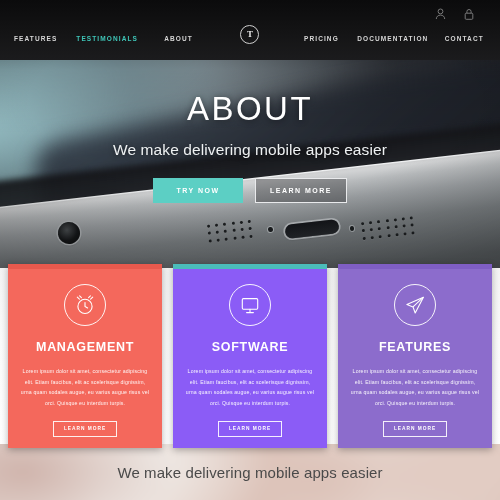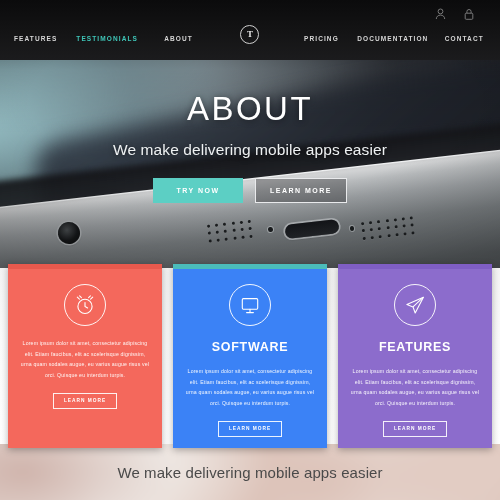--- a/index.html
+++ b/index.html
@@ -333,25 +333,26 @@
 
     <div class="card" id="card-0" style="background: rgb(244, 104, 92);">
       <div class="card-accent" style="background: rgb(232, 89, 77);"></div>
       <div class="card-icon">
         <svg width="24" height="24" viewBox="0 0 24 24" fill="none" stroke="#fff" stroke-width="1.1" stroke-linecap="round">
           <circle cx="12" cy="13.4" r="7.1"></circle>
           <path d="M12 9.6v3.8l2.6 1.6"></path>
           <path d="M6.4 6.2 4.3 4.2M17.6 6.2l2.1-2M8.4 4.6 6.6 2.9M15.6 4.6l1.8-1.7"></path>
         </svg>
       </div>
+      <div class="card-title">MANAGEMENT</div>
       <div class="card-text">Lorem ipsum dolor sit amet, consectetur adipiscing elit. Etiam faucibus, elit ac scelerisque dignissim, urna quam sodales augue, eu varius augue risus vel orci. Quisque eu interdum turpis.</div>
       <div class="card-btn">LEARN MORE</div>
     </div>
 
-    <div class="card" id="card-1" style="background: #3b82f6;">
+    <div class="card" id="card-1" style="background: #8b5cf6;">
       <div class="card-accent" style="background: rgb(75, 188, 186);"></div>
       <div class="card-icon">
         <svg width="24" height="24" viewBox="0 0 24 24" fill="none" stroke="#fff" stroke-width="1.1" stroke-linecap="round">
           <rect x="4.3" y="5.6" width="15.4" height="10.6" rx="1.1"></rect>
           <path d="M12 16.2v3.2M8.6 19.6h6.8"></path>
         </svg>
       </div>
       <div class="card-title">SOFTWARE</div>
       <div class="card-text">Lorem ipsum dolor sit amet, consectetur adipiscing elit. Etiam faucibus, elit ac scelerisque dignissim, urna quam sodales augue, eu varius augue risus vel orci. Quisque eu interdum turpis.</div>
       <div class="card-btn">LEARN MORE</div>

